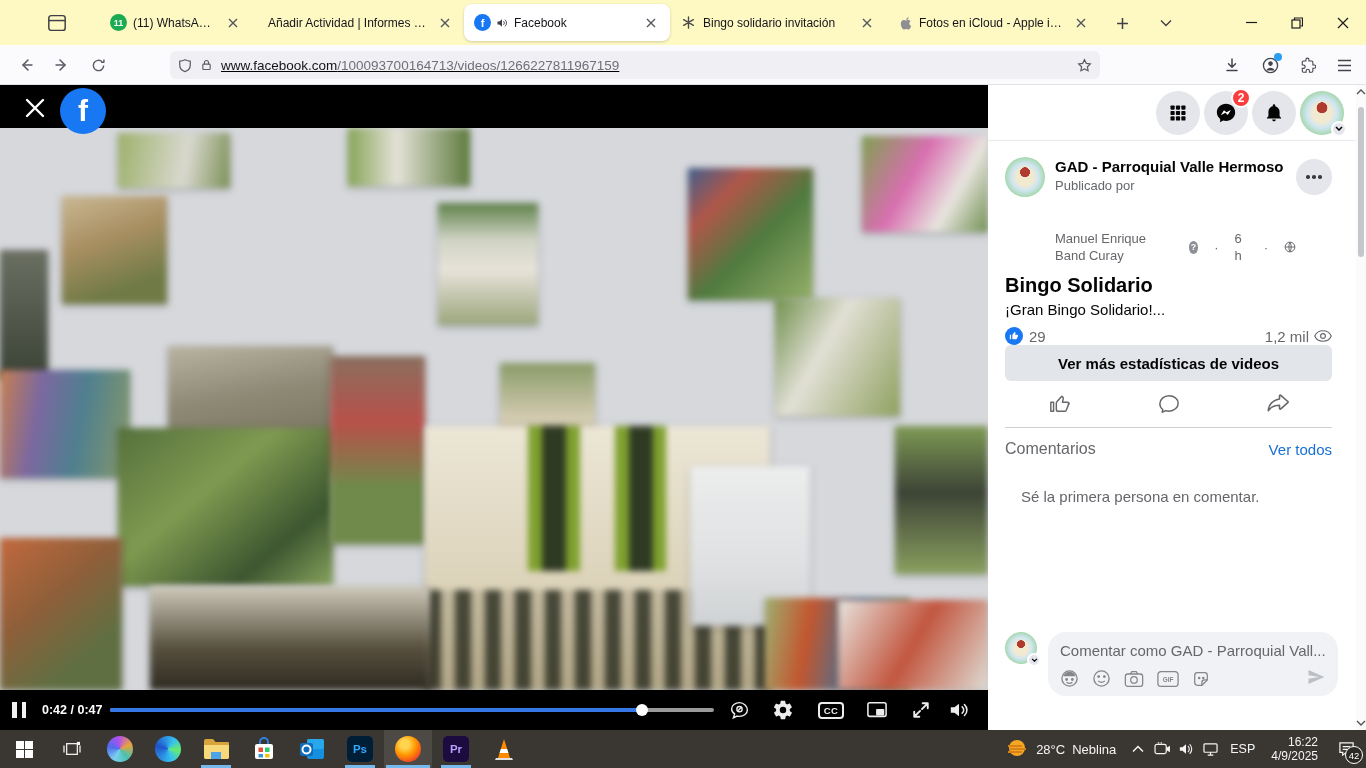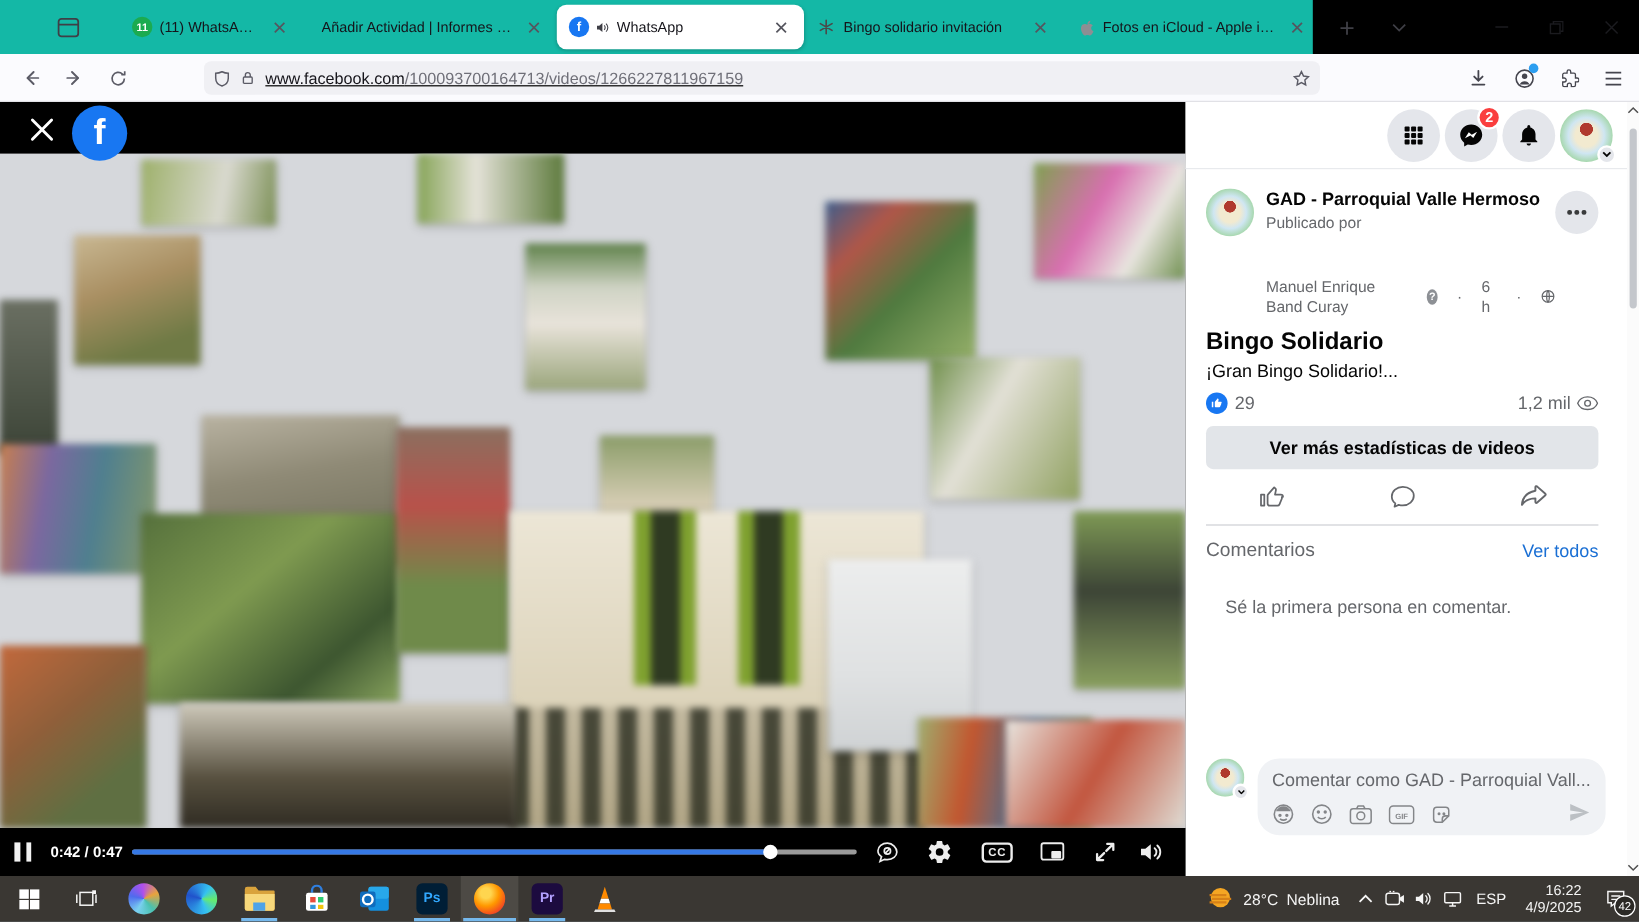--- a/index.html
+++ b/index.html
@@ -1,21 +1,21 @@
 <!DOCTYPE html>
 <html><head>
 <meta charset="utf-8">
 <style>
   * { margin:0; padding:0; box-sizing:border-box; }
   html,body { width:1366px; height:768px; overflow:hidden; }
   body { font-family:"Liberation Sans", sans-serif; background:#000; position:relative; }
   svg { display:block; }
 
   
-  #tabbar { position:absolute; left:0; top:0; width:1094px; height:45px; background:#14b8a6; }
+  #tabbar { position:absolute; left:0; top:0; width:1366px; height:45px; background:#fef9c3; }
   .fxview { position:absolute; left:42px; top:10px; width:30px; height:26px; border-radius:4px;
             display:flex; align-items:center; justify-content:center; color:#3f3f46; }
   #tabs { position:absolute; left:100px; top:4px; height:37px; display:flex; }
   .tab { height:37px; display:flex; align-items:center; padding:0 8px 0 10px; border-radius:8px;
          color:#15141a; font-size:12px; position:relative; }
   .tab .title { flex:1; white-space:nowrap; overflow:hidden; text-overflow:ellipsis; margin:0 6px; }
   .tab.active { background:#fff; box-shadow:0 1px 3px rgba(0,0,0,.18); }
   .tab .favicon { width:17px; height:17px; flex:none; display:flex; align-items:center; justify-content:center; }
   .tabclose { width:22px; height:22px; border-radius:4px; flex:none; display:flex; align-items:center; justify-content:center; color:#55555e; }
   .wa-badge { width:17px; height:17px; border-radius:50%; background:#1bab50; color:#fff; font-size:9px; font-weight:bold;
@@ -101,21 +101,21 @@
   .dots-btn { width:36px; height:36px; border-radius:50%; background:#e4e6eb; flex:none; display:flex; align-items:center;
               justify-content:center; gap:2.5px; margin-top:2px; }
   .dots-btn i { width:3.5px; height:3.5px; background:#3a3b3c; border-radius:50%; display:block; }
   .post-title { margin-top:10px; font-size:20px; font-weight:bold; color:#050505; }
   .post-excerpt { margin-top:3px; font-size:15px; color:#050505; line-height:19px; }
   .see-more { font-size:15px; font-weight:bold; color:#050505; }
   .like-row { margin-top:8px; display:flex; align-items:center; font-size:15px; color:#65676b; }
   .like-chip { width:18px; height:18px; border-radius:50%; background:#1877f2; display:flex; align-items:center;
                justify-content:center; color:#fff; margin-right:6px; }
   .views { margin-left:auto; display:flex; align-items:center; gap:5px; }
-  .stats-btn { margin-top:10px; height:36px; border-radius:6px; background:#e2e5e9; display:flex; align-items:center;
+  .stats-btn { height:36px; border-radius:6px; background:#e2e5e9; display:flex; align-items:center;
                justify-content:center; font-size:15px; font-weight:bold; color:#050505; }
   .action-row { height:46px; display:flex; align-items:center; }
   .action-cell { flex:1; display:flex; align-items:center; justify-content:center; color:#65676b; }
   .divider { height:1px; background:#ced0d4; }
   .cmt-head { margin-top:12px; display:flex; align-items:center; }
   .cmt-title { font-size:16px; color:#65676b; }
   .see-all { margin-left:auto; font-size:15px; color:#1a6fd4; }
   .empty-state { margin:30px 0 0 16px; font-size:15px; color:#65676b; }
 
   #composer { position:absolute; left:17px; top:547px; width:327px; display:flex; }
@@ -193,21 +193,21 @@
     <div class="tab active" style="width:206px">
       <span class="favicon">
           <span class="fb-favicon">f</span>
         </span>
       <span class="tab-audio">
           <svg width="12" height="12" viewBox="0 0 16 16" fill="currentColor">
             <path d="M2 6v4h2.5L8 13V3L4.5 6H2z"></path>
             <path d="M10 5.5a3.5 3.5 0 0 1 0 5M12 3.5a6 6 0 0 1 0 9" fill="none" stroke="currentColor" stroke-width="1.2"></path>
           </svg>
         </span>
-      <span class="title">WhatsApp</span>
+      <span class="title">Facebook</span>
       <span class="tabclose">
           <svg width="10" height="10" viewBox="0 0 10 10" stroke="currentColor" stroke-width="1.4">
             <path d="M1 1l8 8M9 1l-8 8"></path>
           </svg>
         </span>
     </div>
     <div class="tab" style="width:216px">
       <span class="favicon">
           <svg width="15" height="15" viewBox="0 0 24 24" stroke="#4a4a4a" stroke-width="2.2" stroke-linecap="round">
             <path d="M12 3v18M4.2 7.5l15.6 9M19.8 7.5l-15.6 9"></path>

